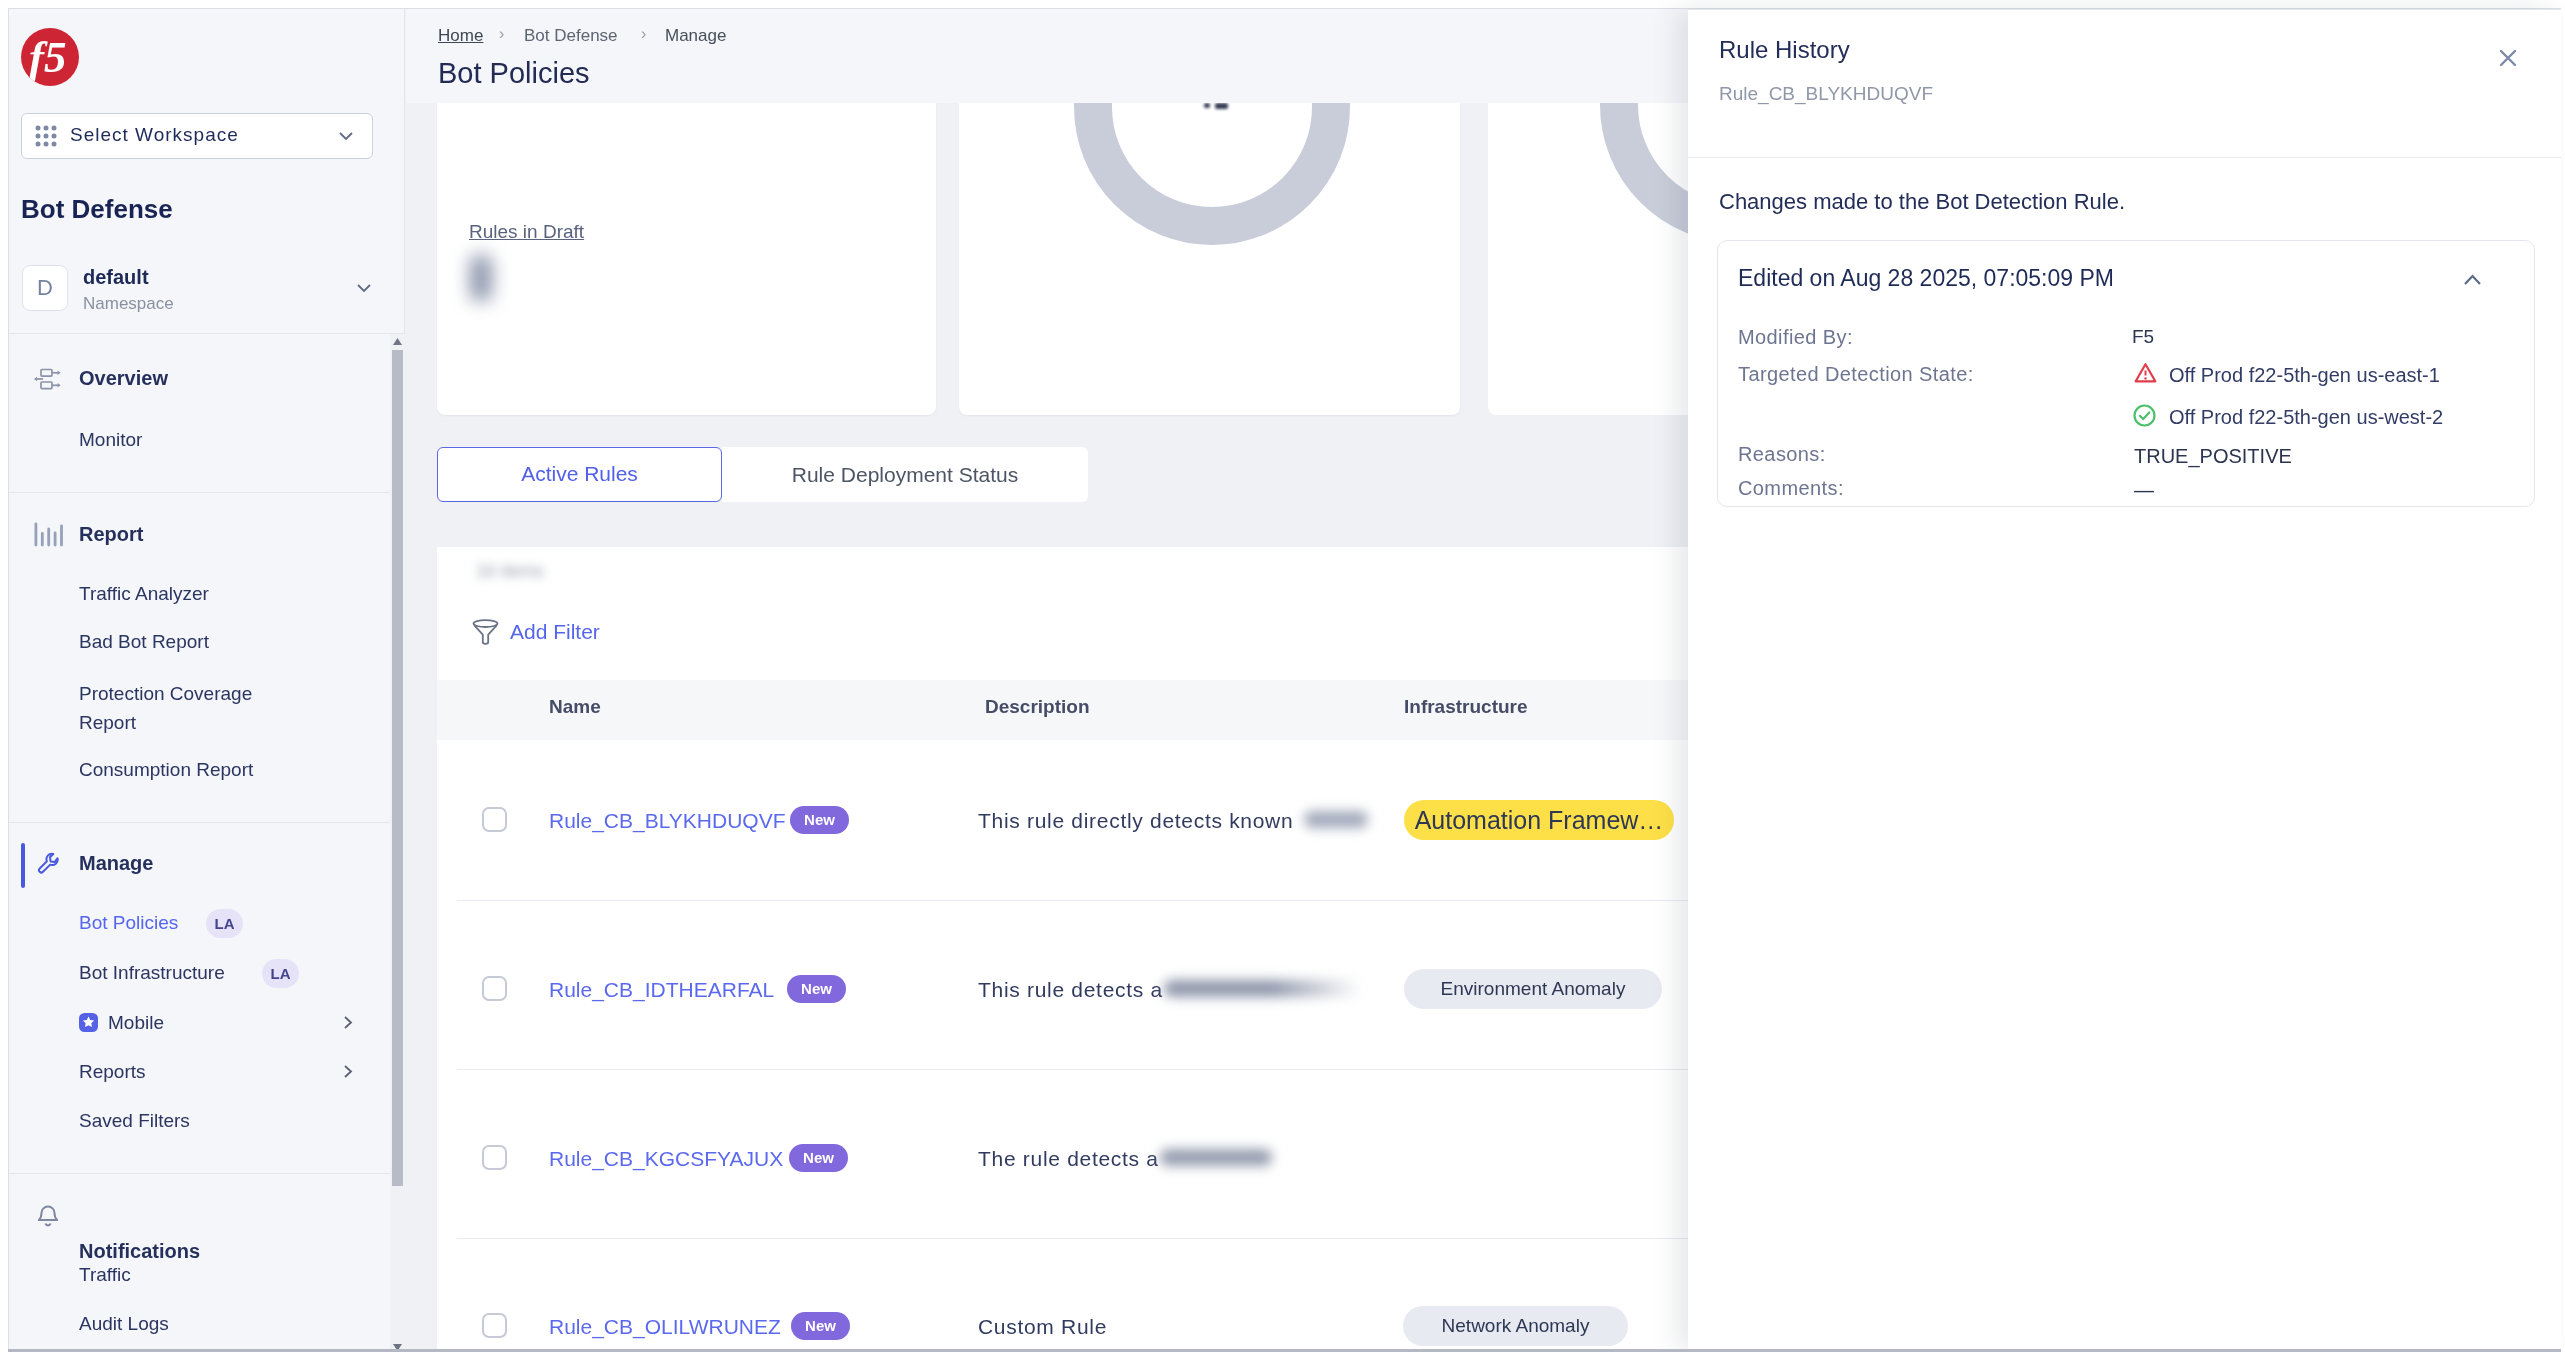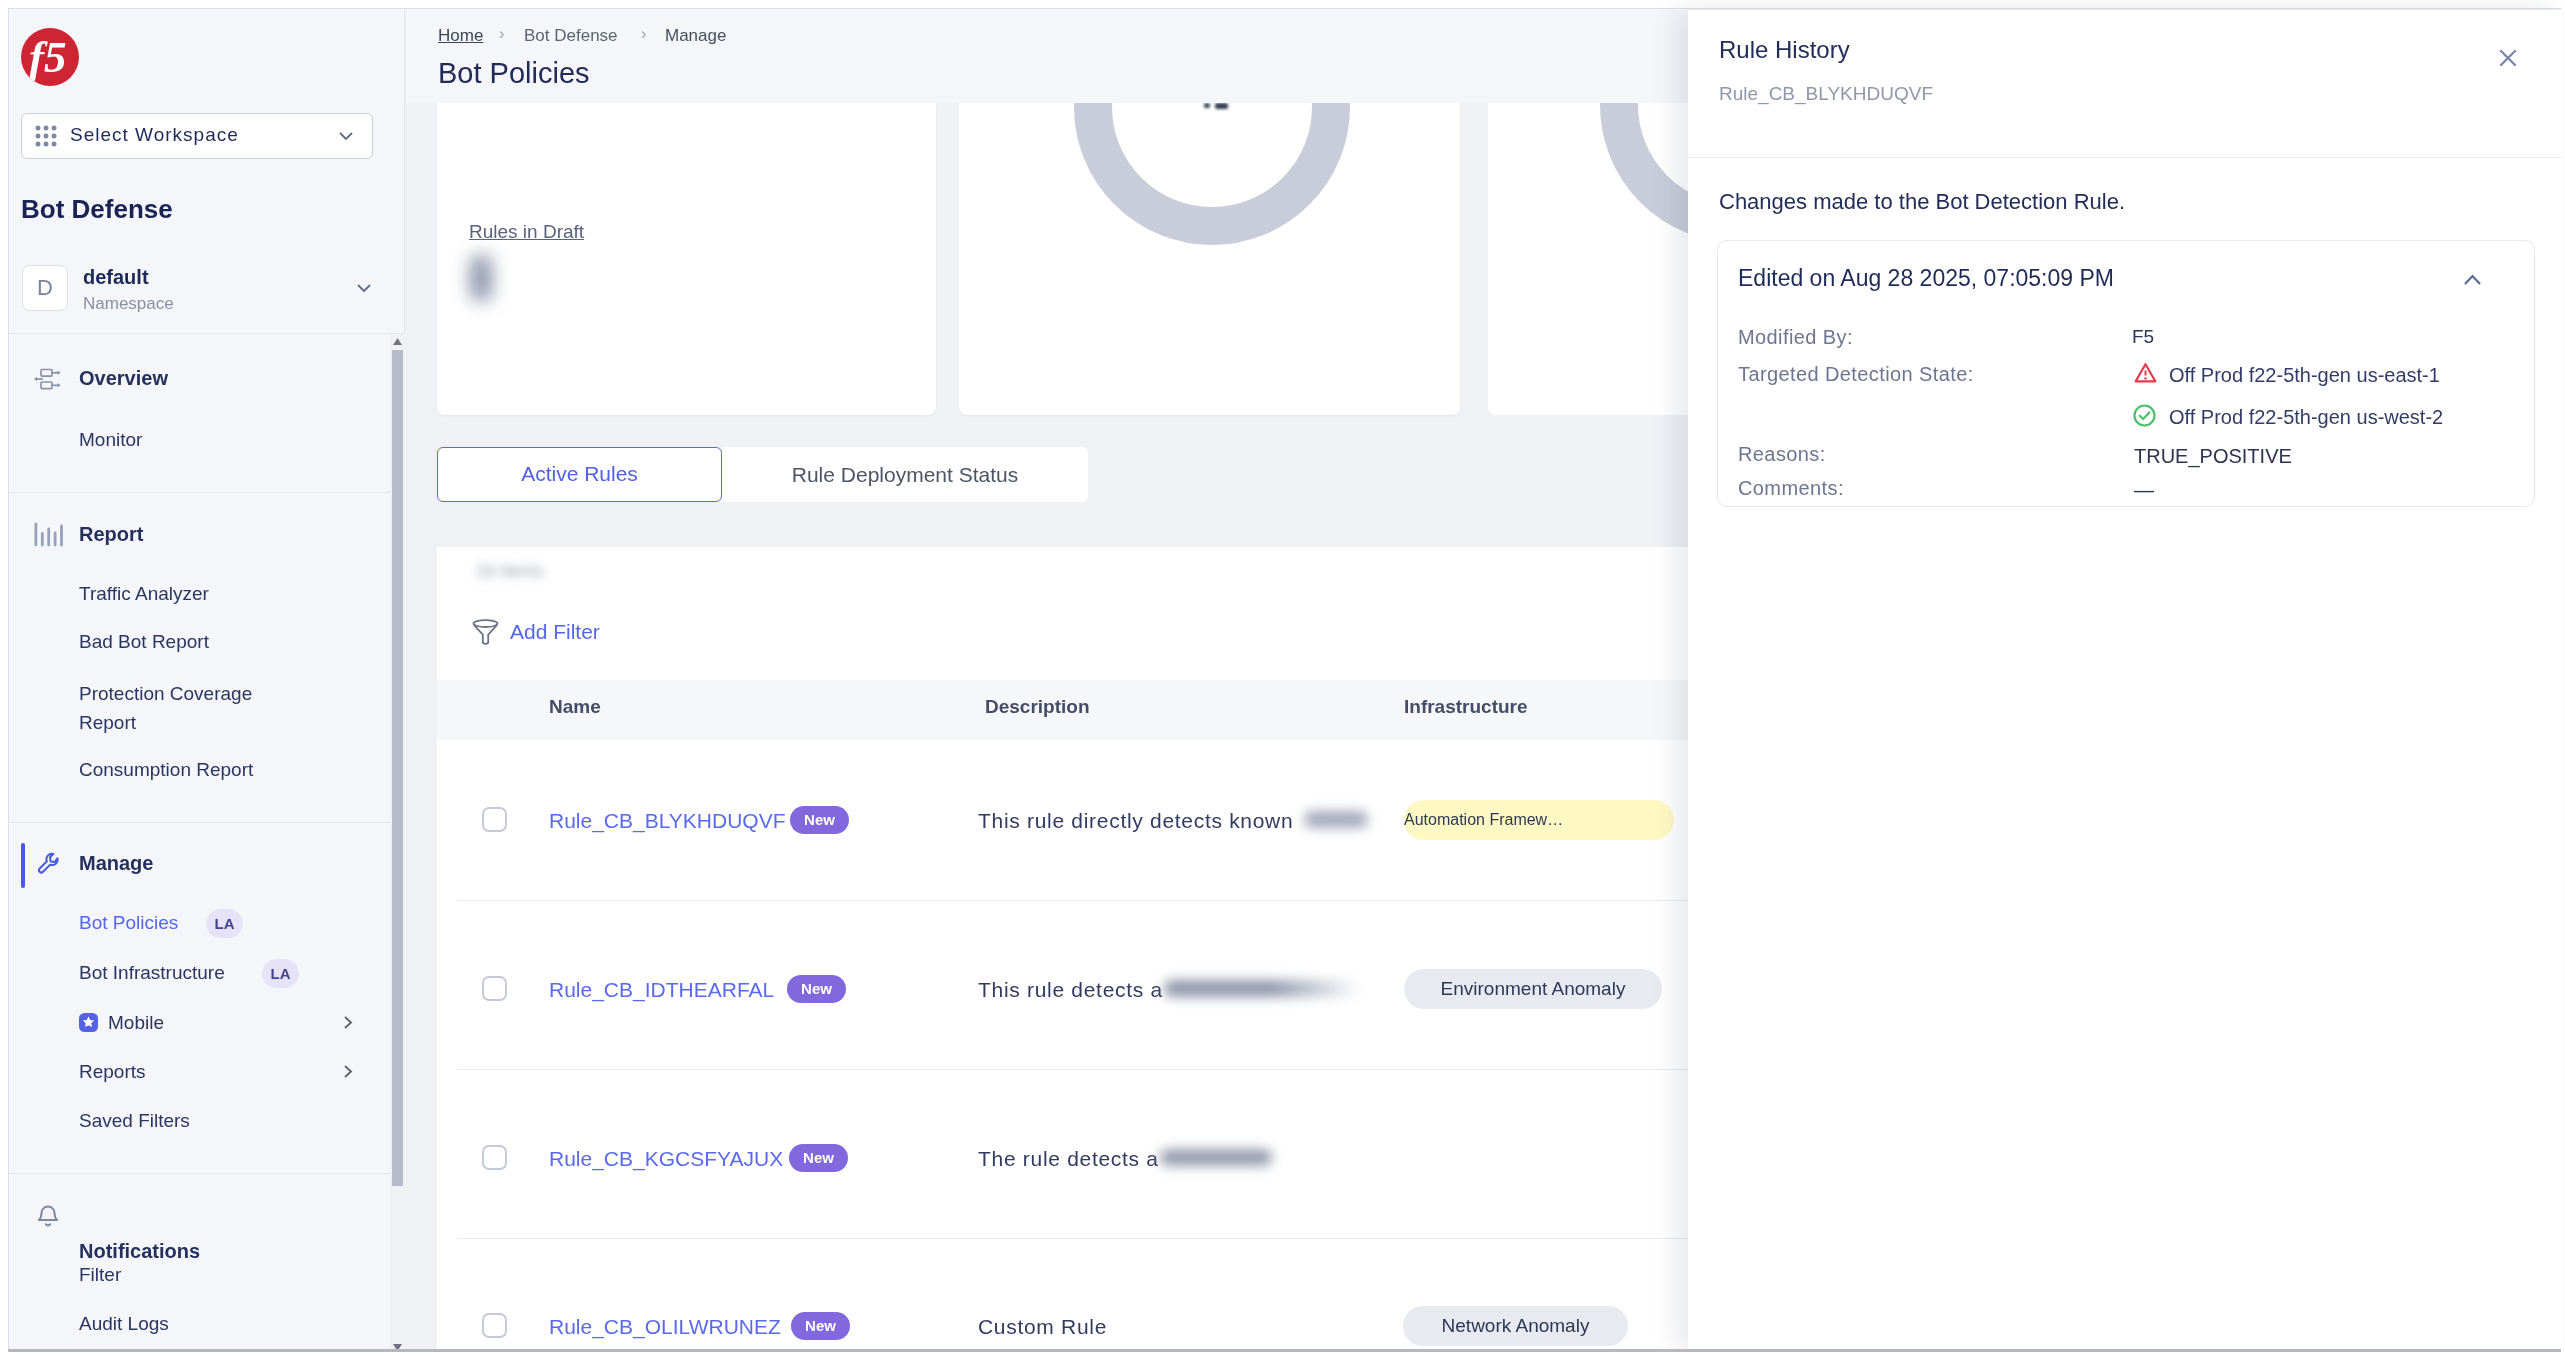--- a/index.html
+++ b/index.html
@@ -117,21 +117,21 @@
         <polyline points="2,2 8,7.5 2,13" fill="none" stroke="#5a6070" stroke-width="1.8"></polyline>
       </svg>
     <div class="abs" style="left:79px;top:1110px;font-size:19px;color:#2b3561;">Saved Filters</div>
     <div class="abs" style="left:9px;top:1173px;width:381px;height:1px;background:#e4e6ec;"></div>
 
     <svg class="abs" style="left:36px;top:1204px;" width="24" height="25" viewBox="0 0 24 25">
       <path d="M12 2.5a6.5 6.5 0 0 0-6.5 6.5c0 4.5-1.6 6-2.6 7h18.2c-1-1-2.6-2.5-2.6-7A6.5 6.5 0 0 0 12 2.5z" fill="none" stroke="#7e87a0" stroke-width="2" stroke-linejoin="round"></path>
       <path d="M9.5 19.5a2.6 2.6 0 0 0 5 0" fill="none" stroke="#7e87a0" stroke-width="2"></path>
     </svg>
     <div class="abs" style="left:79px;top:1204px;font-size:20px;font-weight:600;color:#25305c;margin-top:36px;">Notifications</div>
-    <div class="abs" style="left:79px;top:1264px;font-size:19px;color:#2b3561;">Filter</div>
+    <div class="abs" style="left:79px;top:1264px;font-size:19px;color:#2b3561;">Traffic</div>
     <div class="abs" style="left:79px;top:1313px;font-size:19px;color:#2b3561;">Audit Logs</div>
   </div>
 
   <div class="abs" style="left:390px;top:334px;width:15px;height:1016px;background:#f0f1f4;"></div>
   <svg class="abs" style="left:392px;top:337px;" width="11" height="10" viewBox="0 0 11 10">
       <polygon points="5.5,1 10,8 1,8" fill="#6f7585"></polygon>
     </svg>
   <div class="abs" style="left:392px;top:350px;width:11px;height:836px;background:#b6bbc7;"></div>
   <svg class="abs" style="left:392px;top:1342px;" width="11" height="10" viewBox="0 0 11 10">
       <polygon points="1,2 10,2 5.5,9" fill="#6f7585"></polygon>
@@ -182,21 +182,21 @@
     <div class="abs" style="left:985px;top:696px;font-size:19px;font-weight:bold;color:#454d66;">Description</div>
     <div class="abs" style="left:1404px;top:696px;font-size:19px;font-weight:bold;color:#454d66;">Infrastructure</div>
 
     <div id="rows">
 
       <div class="abs" style="left:482px;top:807px;width:25px;height:25px;border:2px solid #c5cad6;border-radius:7px;background:#fff;box-sizing:border-box;"></div>
       <div class="abs" style="left:549px;top:809px;font-size:21px;color:#5b69ee;">Rule_CB_BLYKHDUQVF</div>
       <div class="abs" style="left:790px;top:806px;width:59px;height:28px;background:#8168dc;border-radius:14px;color:#fff;font-size:15px;font-weight:bold;text-align:center;line-height:28px;">New</div>
       <div class="abs" style="left:978px;top:809px;font-size:21px;letter-spacing:0.7px;color:#313b60;">This rule directly detects known&nbsp;</div>
       <div class="abs" style="left:1304px;top:811px;width:64px;height:17px;background:#a3aabc;border-radius:8px;filter:blur(6px);"></div>
-      <div class="abs" style="left:1404px;top:800px;width:270px;height:40px;background:#fef9c3;border-radius:20px;font-size:16px;color:#2e3854;line-height:40px;">Automation Framew…</div>
+      <div class="abs" style="left:1404px;top:800px;width:270px;height:40px;background:#fde047;border-radius:20px;font-size:25px;color:#2e3854;text-align:center;line-height:40px;">Automation Framew…</div>
       <div class="abs" style="left:457px;top:900px;width:1231px;height:1px;background:#e9ebf0;"></div>
 
       <div class="abs" style="left:482px;top:976px;width:25px;height:25px;border:2px solid #c5cad6;border-radius:7px;background:#fff;box-sizing:border-box;"></div>
       <div class="abs" style="left:549px;top:978px;font-size:21px;color:#5b69ee;">Rule_CB_IDTHEARFAL</div>
       <div class="abs" style="left:787px;top:975px;width:59px;height:28px;background:#8168dc;border-radius:14px;color:#fff;font-size:15px;font-weight:bold;text-align:center;line-height:28px;">New</div>
       <div class="abs" style="left:978px;top:978px;font-size:21px;letter-spacing:0.7px;color:#313b60;">This rule detects a&nbsp;</div>
       <div class="abs" style="left:1164px;top:980px;width:196px;height:17px;background:linear-gradient(90deg,#8f97ab 55%,rgba(143,151,171,0));border-radius:8px;filter:blur(6px);"></div>
       <div class="abs" style="left:1404px;top:969px;width:258px;height:40px;background:#e8eaf1;border-radius:20px;font-size:19px;color:#2e3854;text-align:center;line-height:40px;">Environment Anomaly</div>
       <div class="abs" style="left:457px;top:1069px;width:1231px;height:1px;background:#e9ebf0;"></div>
 

